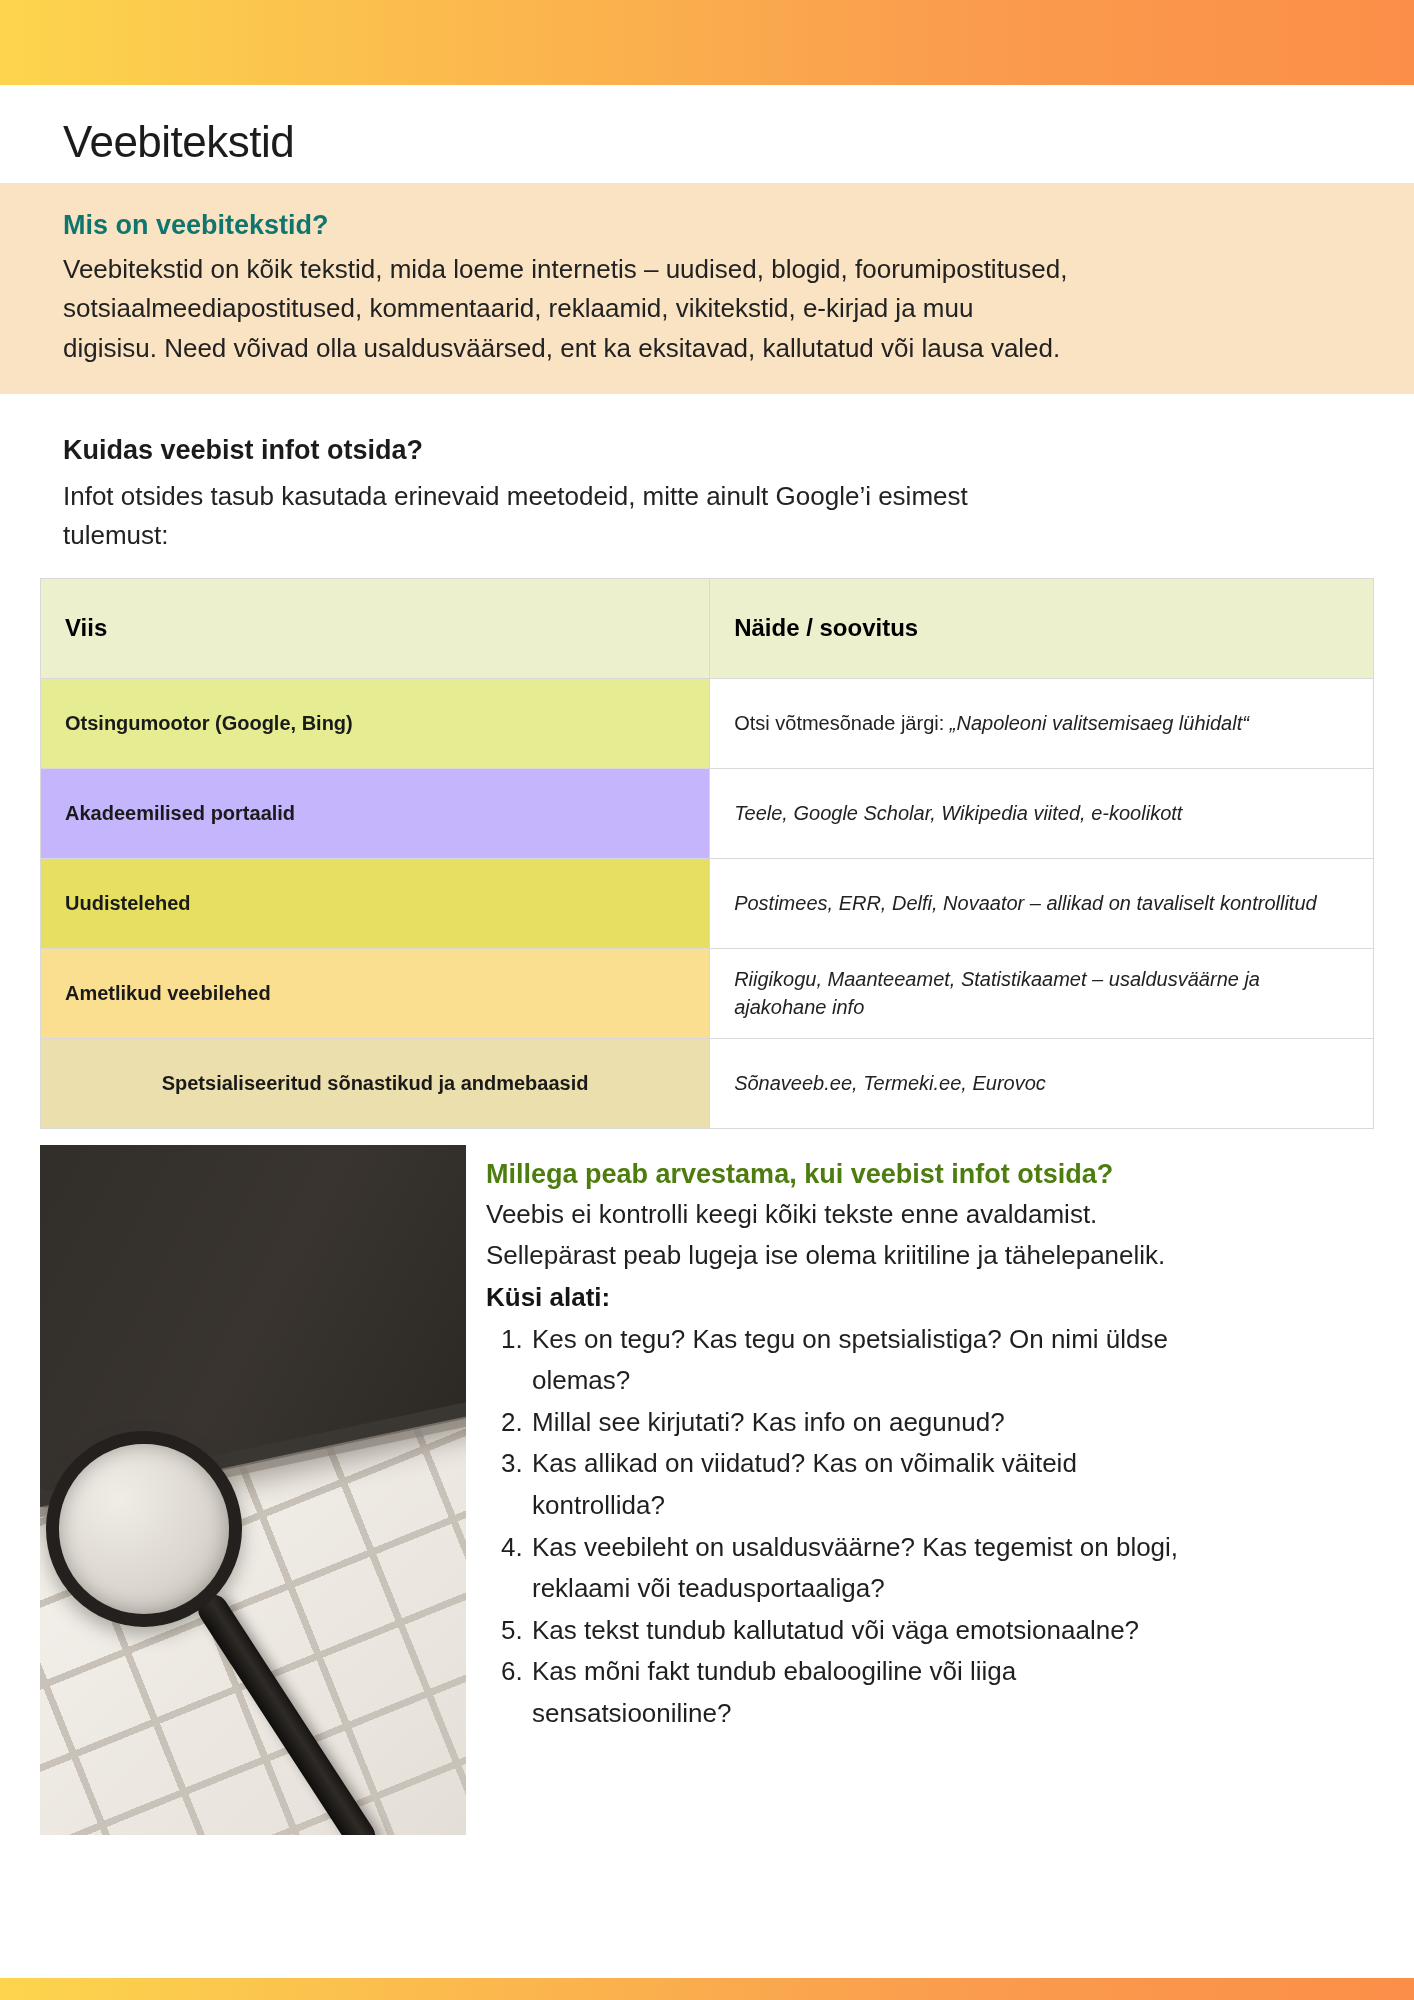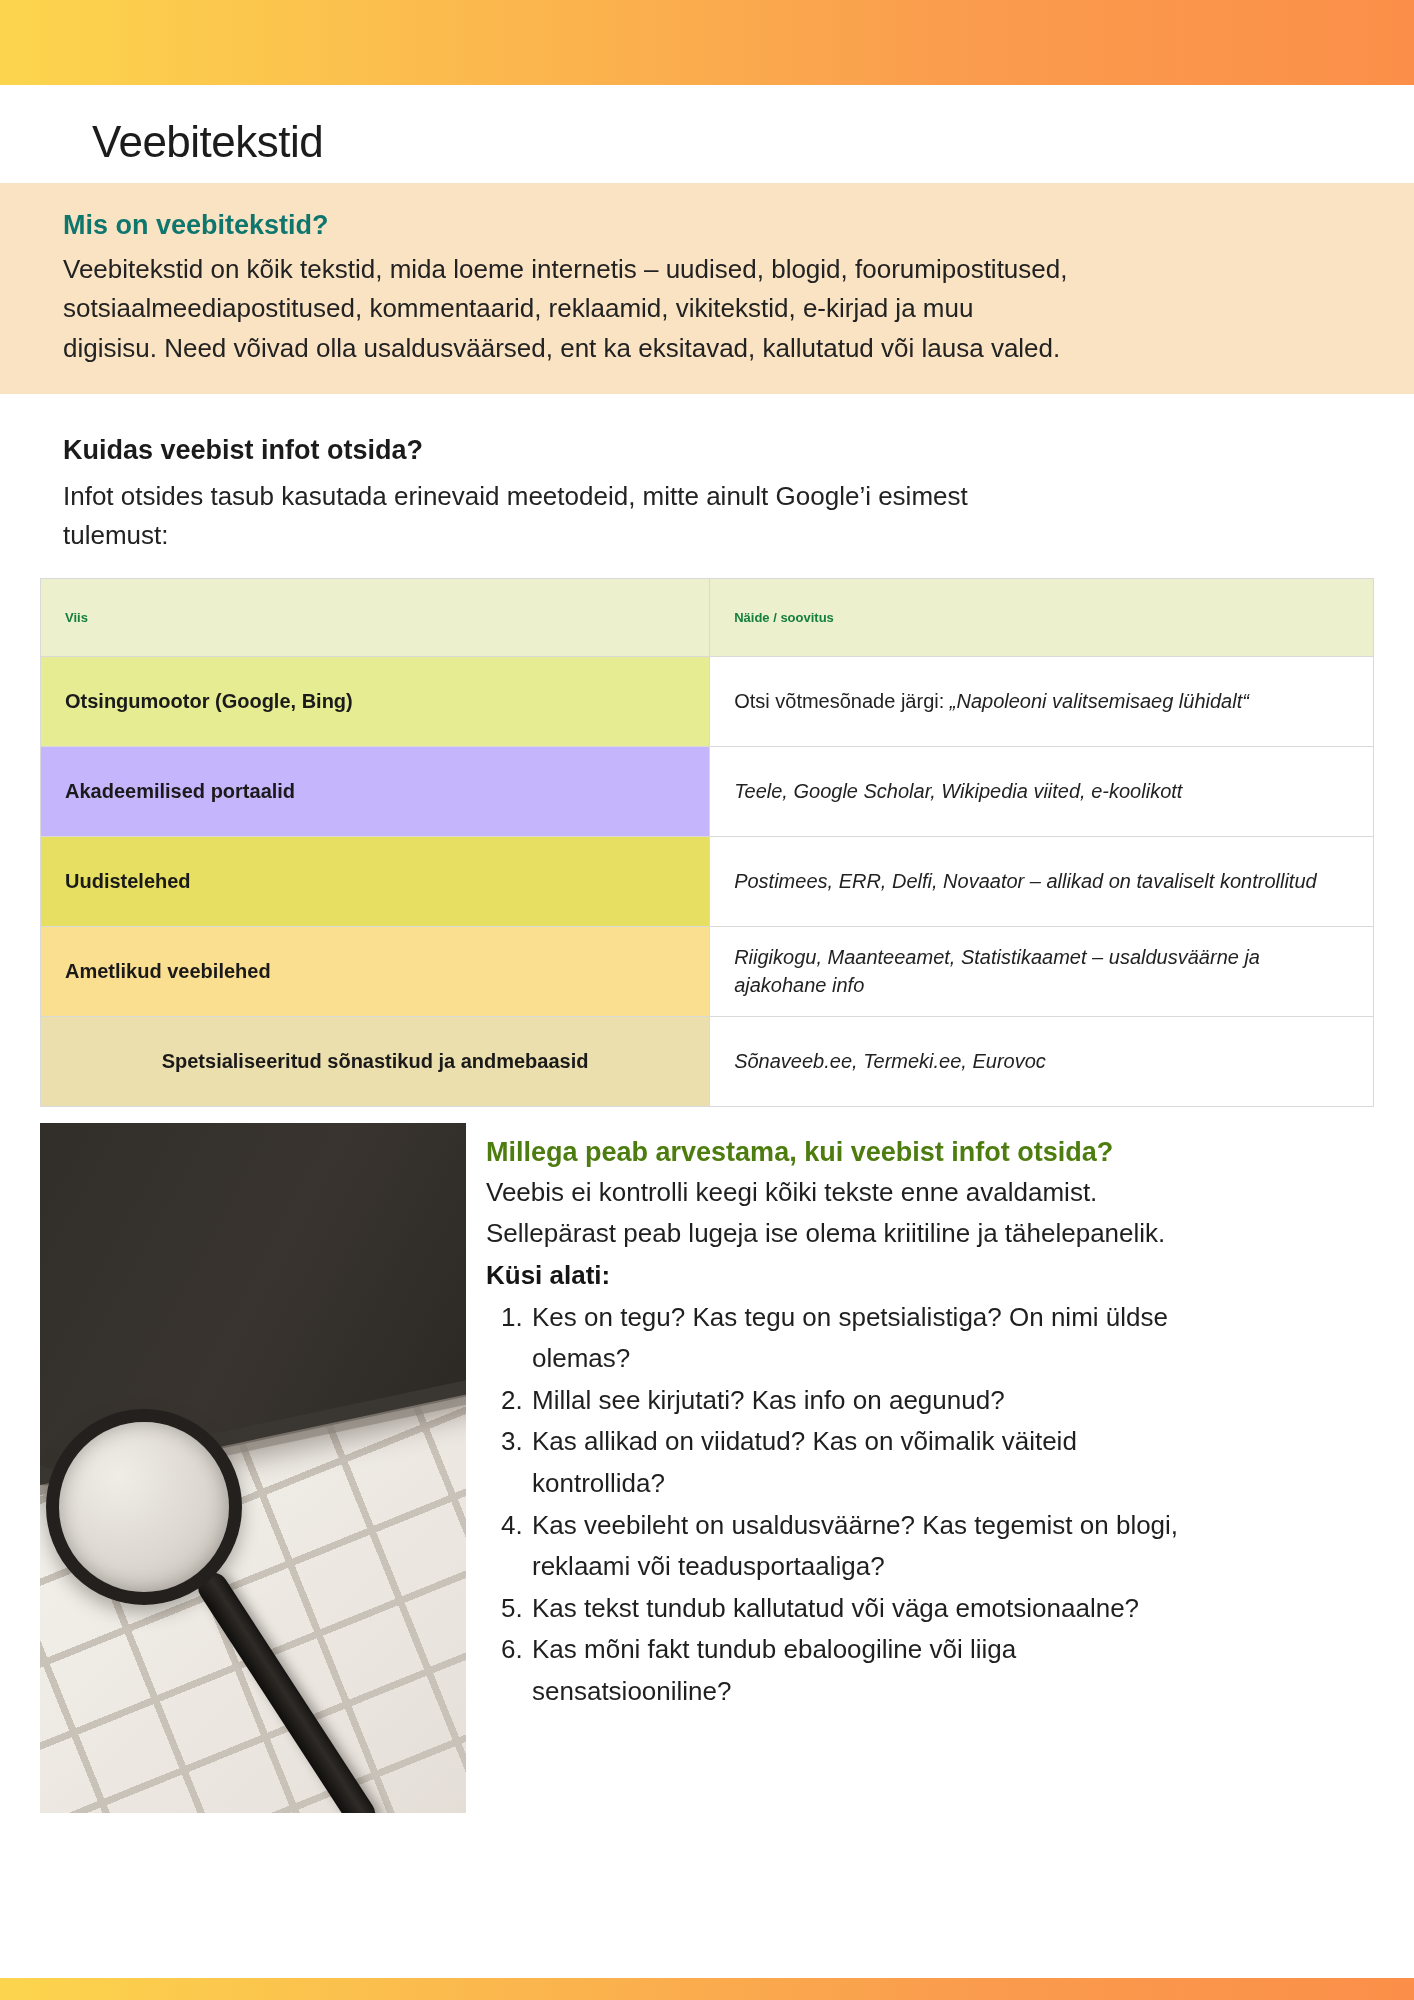--- a/index.html
+++ b/index.html
@@ -19,21 +19,21 @@
     --header-row-bg: #edf0cd;
   }
   .top-bar, .bottom-bar {
     width: 100%;
     background: linear-gradient(to right, var(--bar-yellow) 0%, var(--bar-mid) 70%, var(--bar-orange) 100%);
   }
   .top-bar { height: 85px; }
   .bottom-bar { height: 22px; position: absolute; left: 0; bottom: 0; }
 
   h1.page-title {
-    margin: 32px 63px 16px 92px;
+    margin: 32px 63px 16px 63px;
     font-size: 44px; font-weight: 400; line-height: 1.14;
     color: #1c1c1c; letter-spacing: -0.5px;
   }
   .intro-box {
     background: var(--intro-bg);
     padding: 24px 63px 26px 63px;
   }
   .intro-box h2 {
     font-size: 27px; font-weight: 700; line-height: 1.35;
     margin-bottom: 6px; color: #0f766e;
@@ -56,22 +56,22 @@
     border-collapse: collapse; table-layout: fixed;
   }
   table.methods th, table.methods td {
     border: 1px solid var(--table-border);
     vertical-align: middle;
     text-align: left;
   }
   table.methods col.c1 { width: 50.2%; }
   table.methods th {
     background: var(--header-row-bg);
-    height: 78px; padding: 14px 24px;
-    font-size: 13px; font-weight: 700; color: #15803d;
+    height: 100px; padding: 14px 24px;
+    font-size: 24px; font-weight: 700; color: #000000;
   }
   td.method-cell {
     height: 90px; padding: 14px 24px;
     font-size: 20px; font-weight: 700; color: #1a1a1a;
     line-height: 1.35;
   }
   td.example-cell {
     height: 90px; padding: 14px 50px 14px 24px;
     background: #ffffff;
     font-size: 20px; color: #222; line-height: 1.4;

